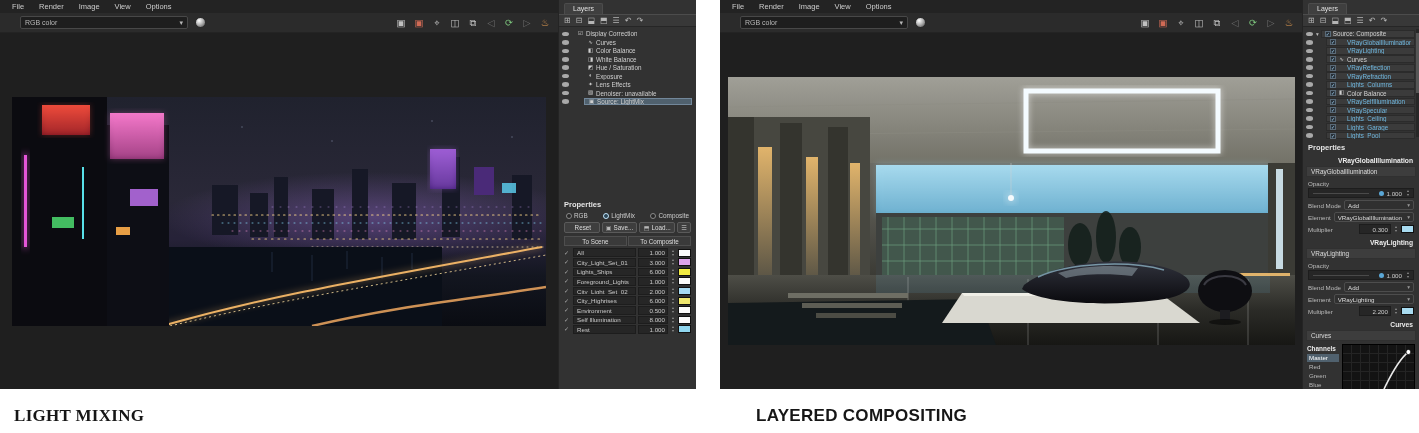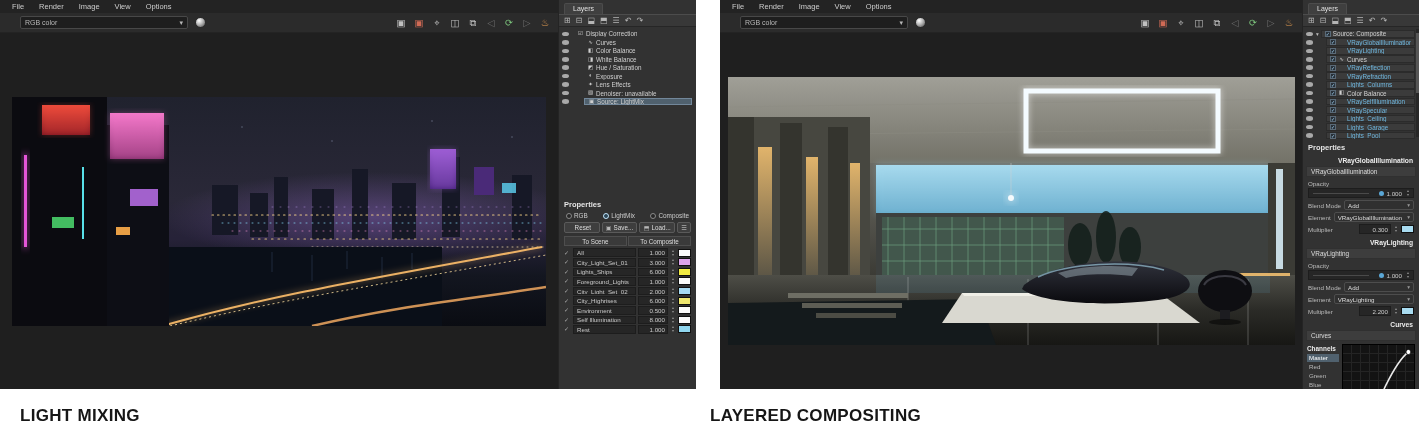--- a/index.html
+++ b/index.html
@@ -90,21 +90,21 @@
   .ch-item, .size-item { font-size:6.2px; color:#bbbbbb; padding:0 2px; height:8px; line-height:8px; margin-bottom:1px; }
   .ch-item.sel, .size-item.sel { background:#50616e; color:#ffffff; }
   .curve-box { flex:1; height:116px; border:1px solid #000000;
     background:
       repeating-linear-gradient(to right, transparent 0 8px, #242424 8px 9px),
       repeating-linear-gradient(to bottom, transparent 0 8px, #242424 8px 9px),
       #131313; position:relative; }
   .curve-box svg { position:absolute; inset:0; }
 
   .caption { position:absolute; top:406px; font-size:17px; font-weight:bold; color:#161616; letter-spacing:0.3px; }
-  .caption.l { left:20px; } .caption.r { left:710px; }
+  .caption.l { left:14px;font-family:Liberation Serif, serif; } .caption.r { left:756px; }
 </style>
 </head>
 <body>
 
 <div class="window left">
   <div class="vp-col">
     <div class="menubar">
 
     <span>File</span>
         <span>Render</span>

